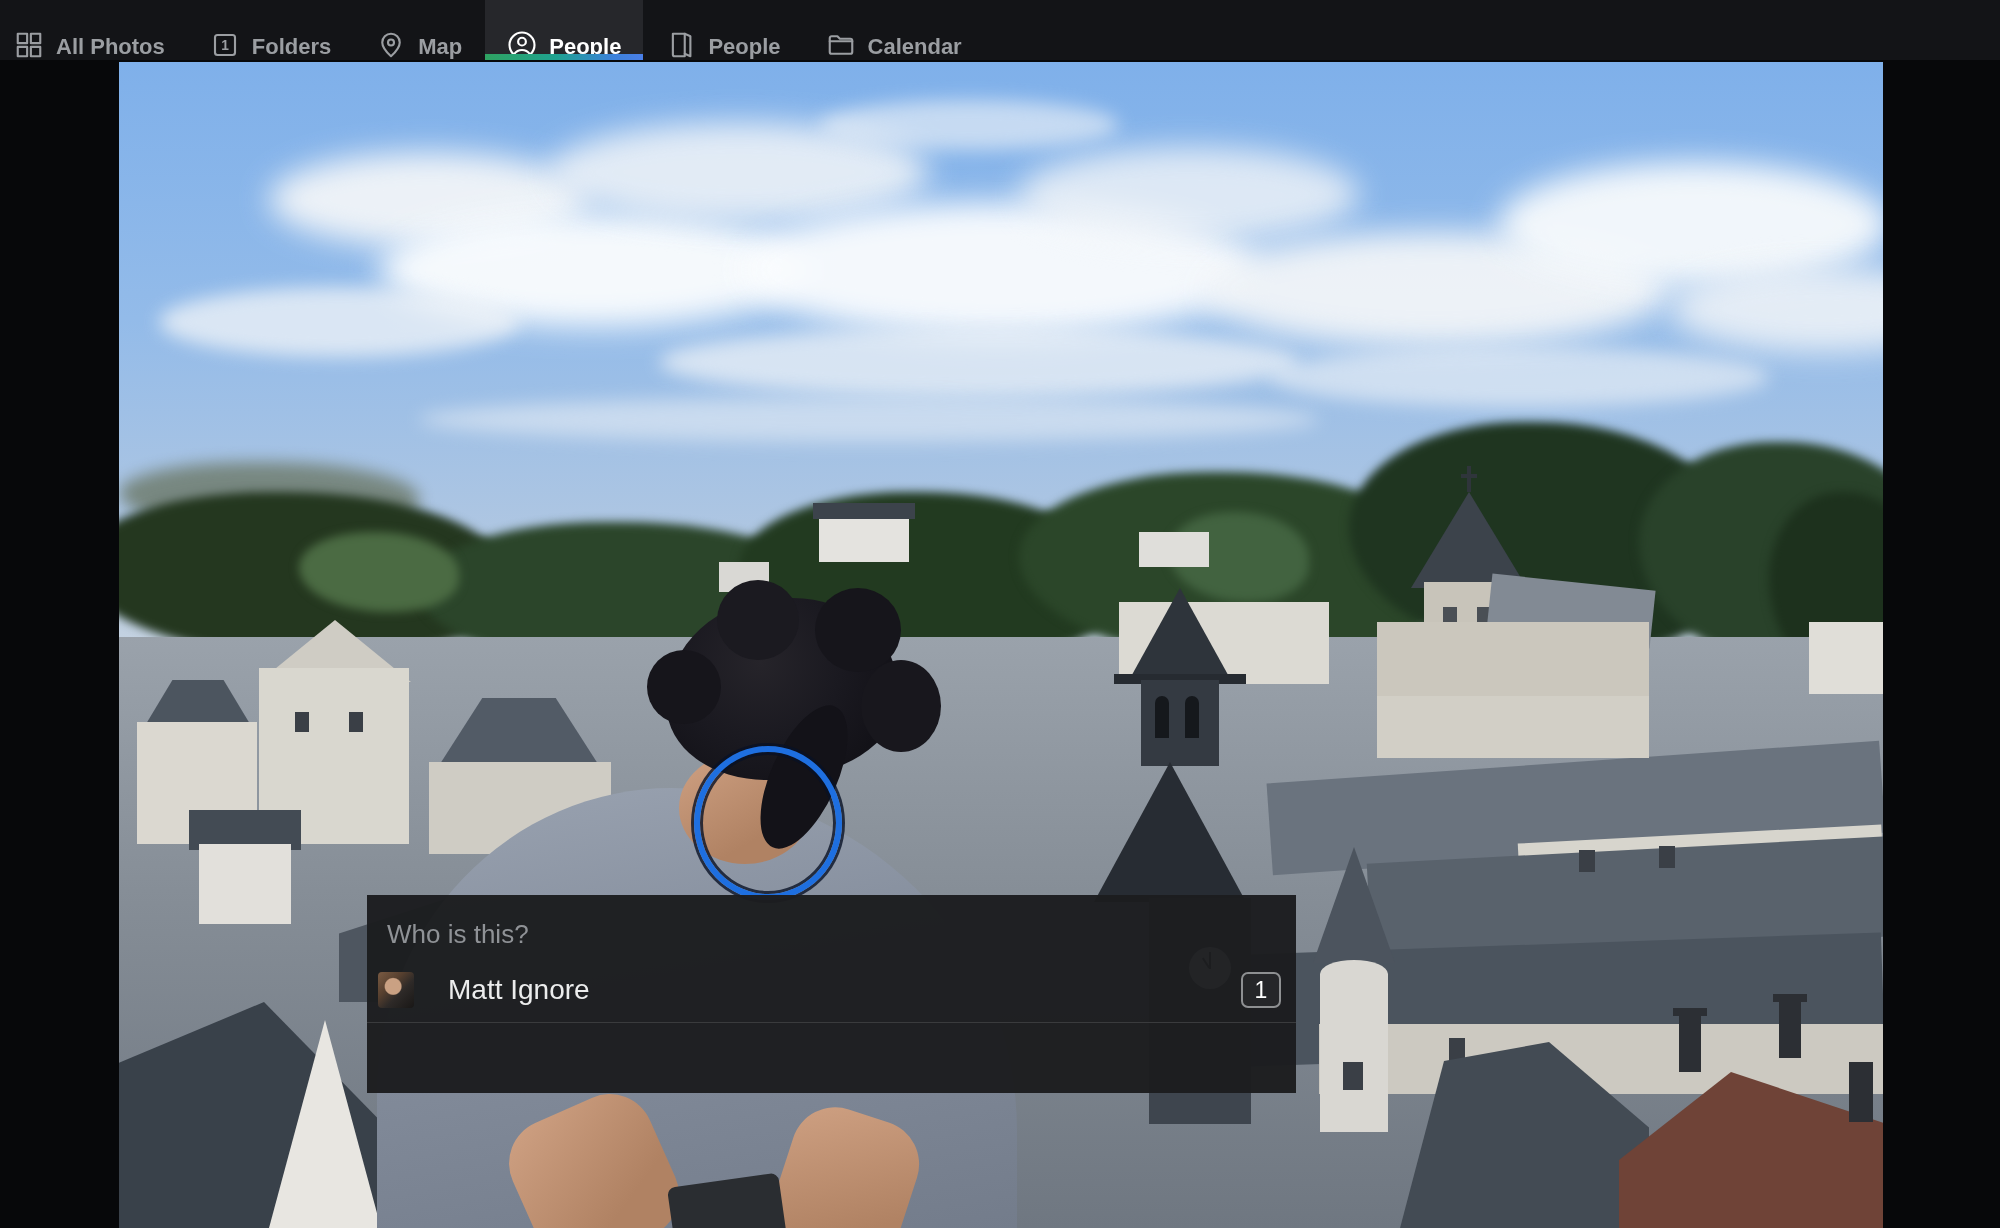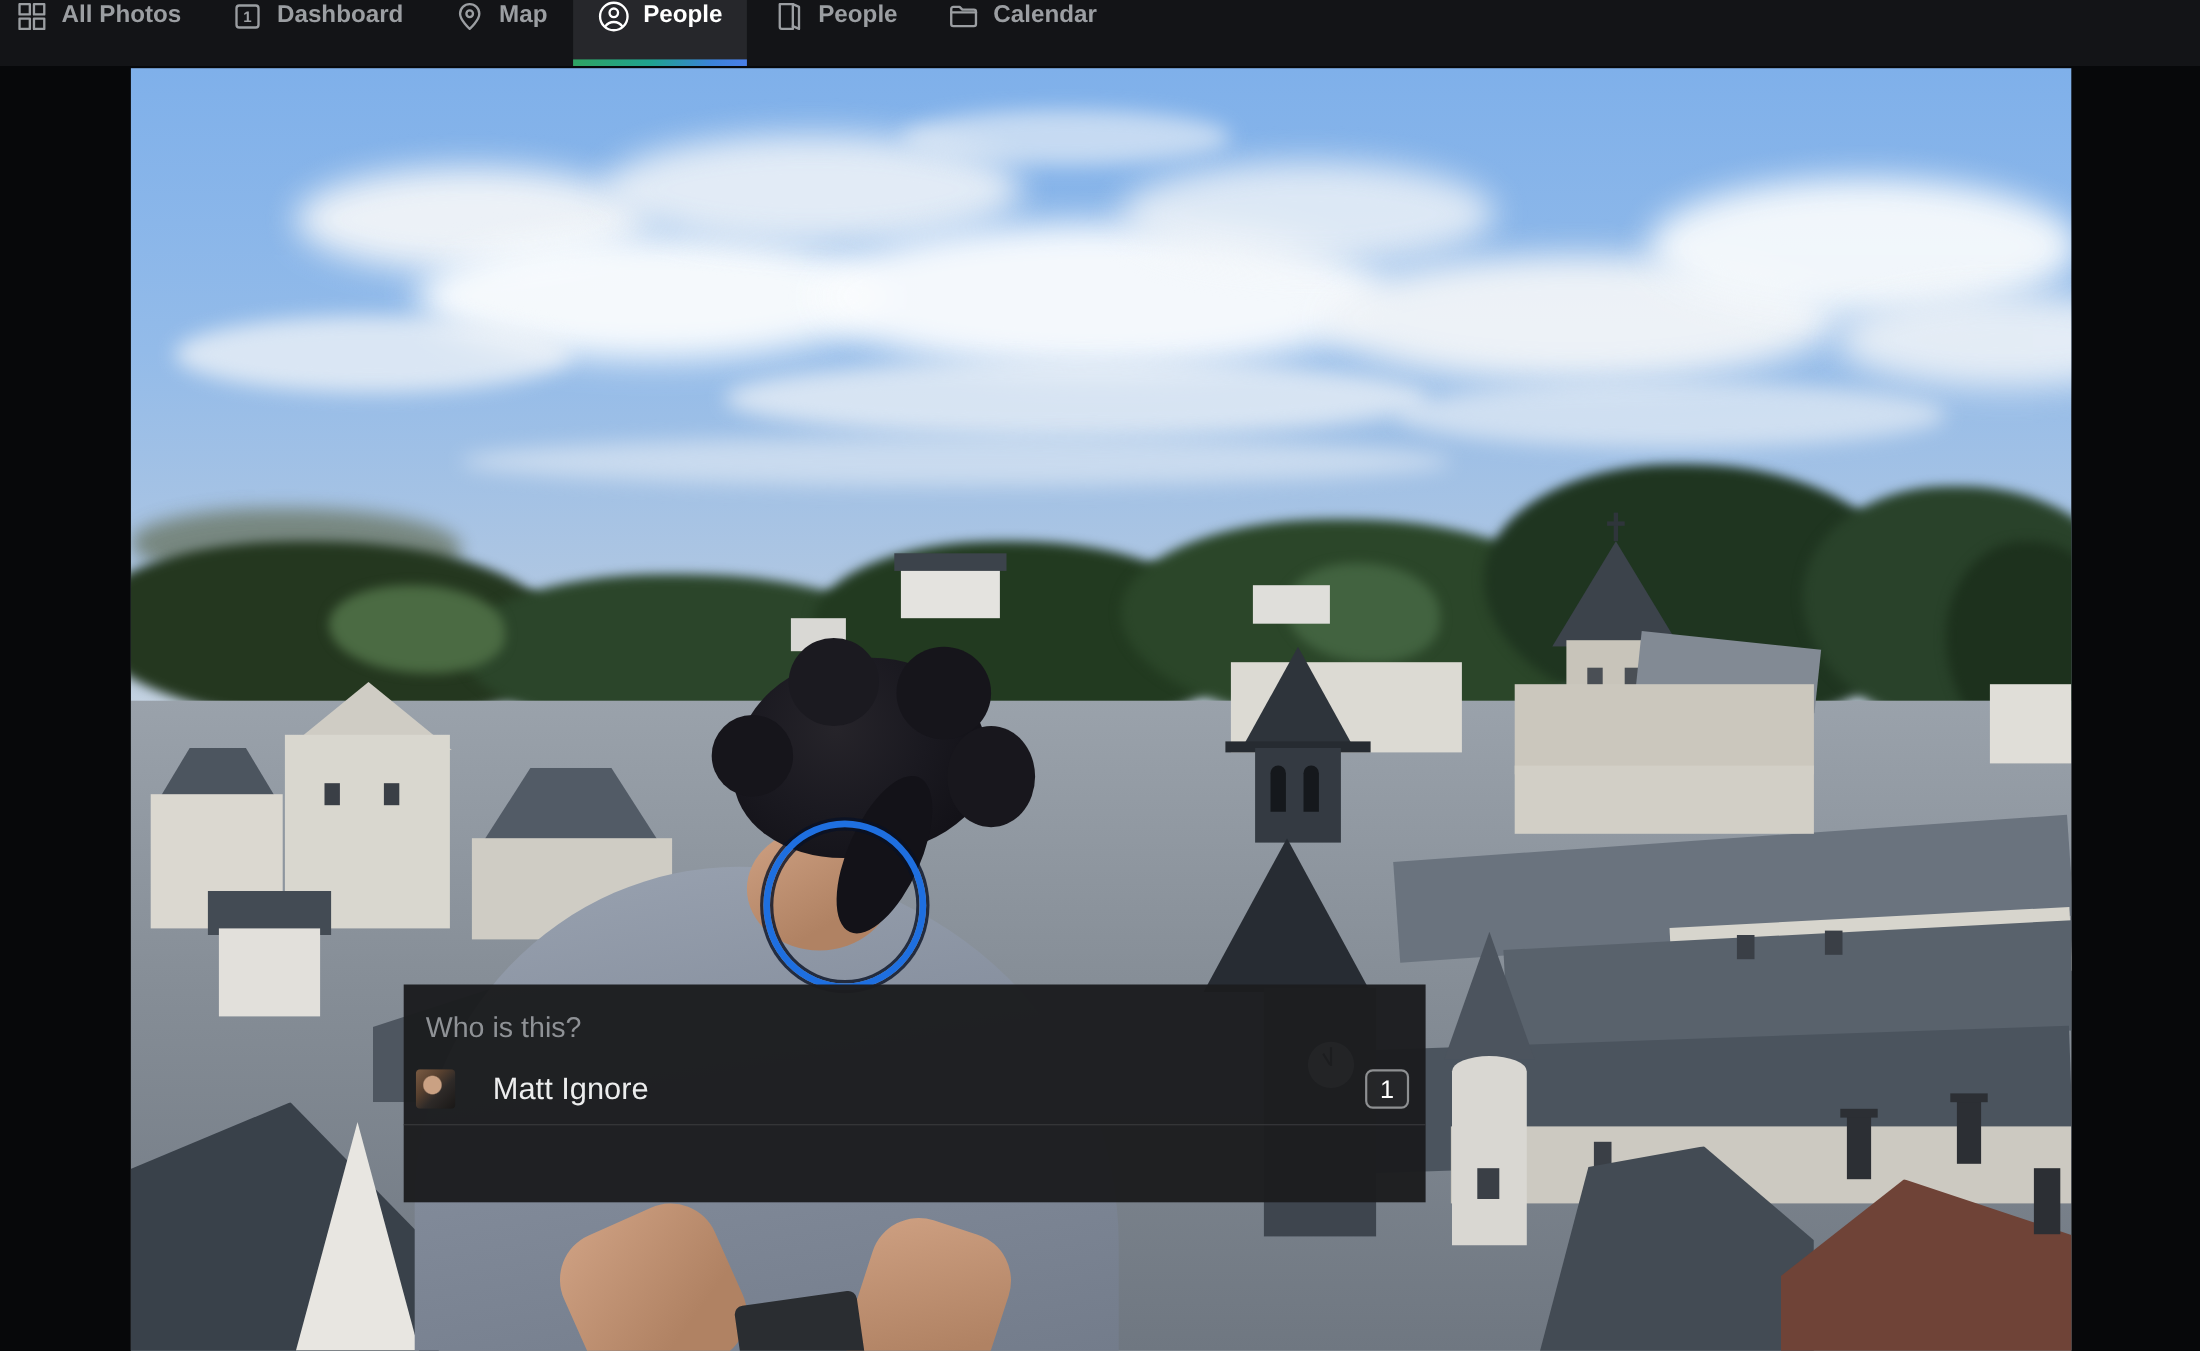--- a/index.html
+++ b/index.html
@@ -2,21 +2,21 @@
 <html style="--accent_blue: #1e6fe0; --nav_bg: #131417; --popup_bg: rgba(28,29,31,0.97); --underline_gradient: linear-gradient(90deg,#2fa362 0%,#1fa290 45%,#3b82d9 80%,#4a7fe8 100%);"><head>
 <meta charset="utf-8">
 <style>
   html,body{margin:0;padding:0;background:#07080a;width:2000px;height:1228px;overflow:hidden;
     font-family:"Liberation Sans","DejaVu Sans",sans-serif;}
   .abs{position:absolute;}
 
   
   .nav{position:absolute;left:0;top:0;width:2000px;height:60px;background:var(--nav_bg,#131417);
     display:flex;align-items:stretch;padding-left:10px;box-sizing:border-box;z-index:50;}
-  .nav-item{display:flex;align-items:flex-start;gap:12px;padding:0 4px;margin-right:37px;
+  .nav-item{display:flex;align-items:flex-end;gap:12px;padding:0 4px;margin-right:37px;
     color:#9b9ea2;font-size:22px;font-weight:600;position:relative;cursor:pointer;white-space:nowrap;}
   .nav-item .nicon{display:flex;align-items:center;}
   .nav-item svg{width:30px;height:30px;stroke:currentColor;fill:none;stroke-width:1.7;
     stroke-linecap:round;stroke-linejoin:round;}
   .nav-item.active{background:#26272b;color:#ffffff;padding:0 22px;margin-left:-18px;margin-right:19px;}
   .nav-item.active .tab-underline{position:absolute;left:0;right:0;bottom:0;height:6px;
     background:var(--underline_gradient,linear-gradient(90deg,#2fa362,#1fa290,#3b82d9));}
   .cal-digit{font:700 11px "Liberation Sans",sans-serif;fill:currentColor;stroke:none;}
 
   
@@ -73,21 +73,21 @@
     <span class="nlabel">All Photos</span>
   </div>
 
   <div class="nav-item">
     <span class="nicon">
       <svg viewBox="0 0 24 24">
           <path d="M6 4h12a2 2 0 0 1 2 2v12a2 2 0 0 1-2 2H6a2 2 0 0 1-2-2V6a2 2 0 0 1 2-2z"></path>
           <text class="cal-digit" x="12" y="16" text-anchor="middle">1</text>
         </svg>
     </span>
-    <span class="nlabel">Dashboard</span>
+    <span class="nlabel">Folders</span>
   </div>
 
   <div class="nav-item">
     <span class="nicon">
       <svg viewBox="0 0 24 24">
           <path d="M12 21s-7-6.3-7-11a7 7 0 0 1 14 0c0 4.7-7 11-7 11z"></path>
           <circle cx="12" cy="10" r="2.4"></circle>
         </svg>
     </span>
     <span class="nlabel">Map</span>

